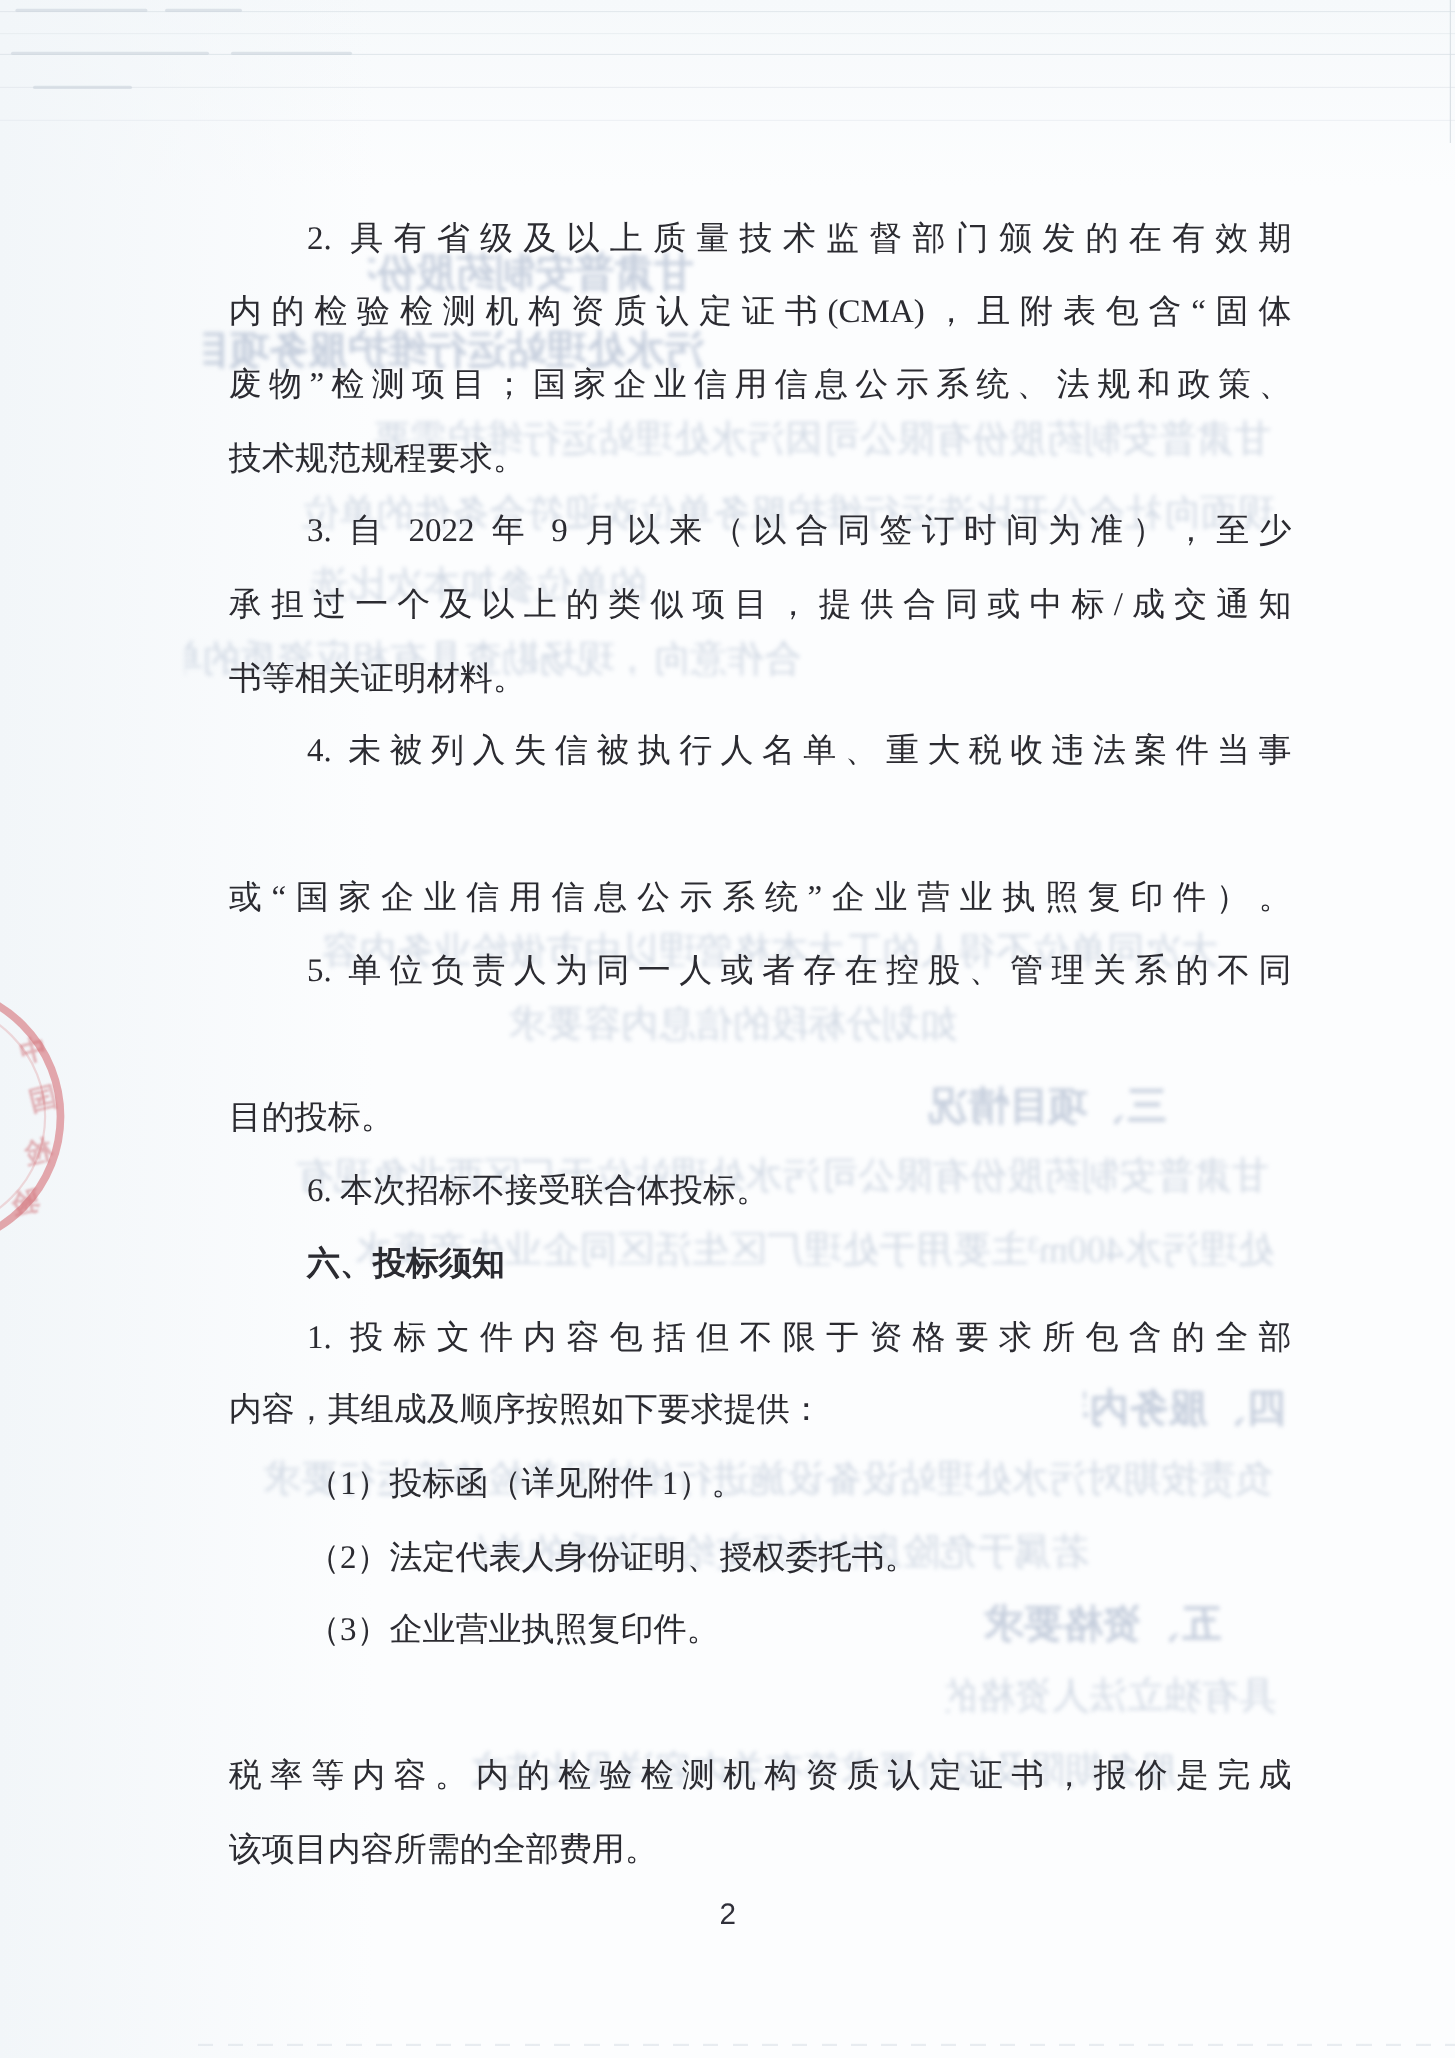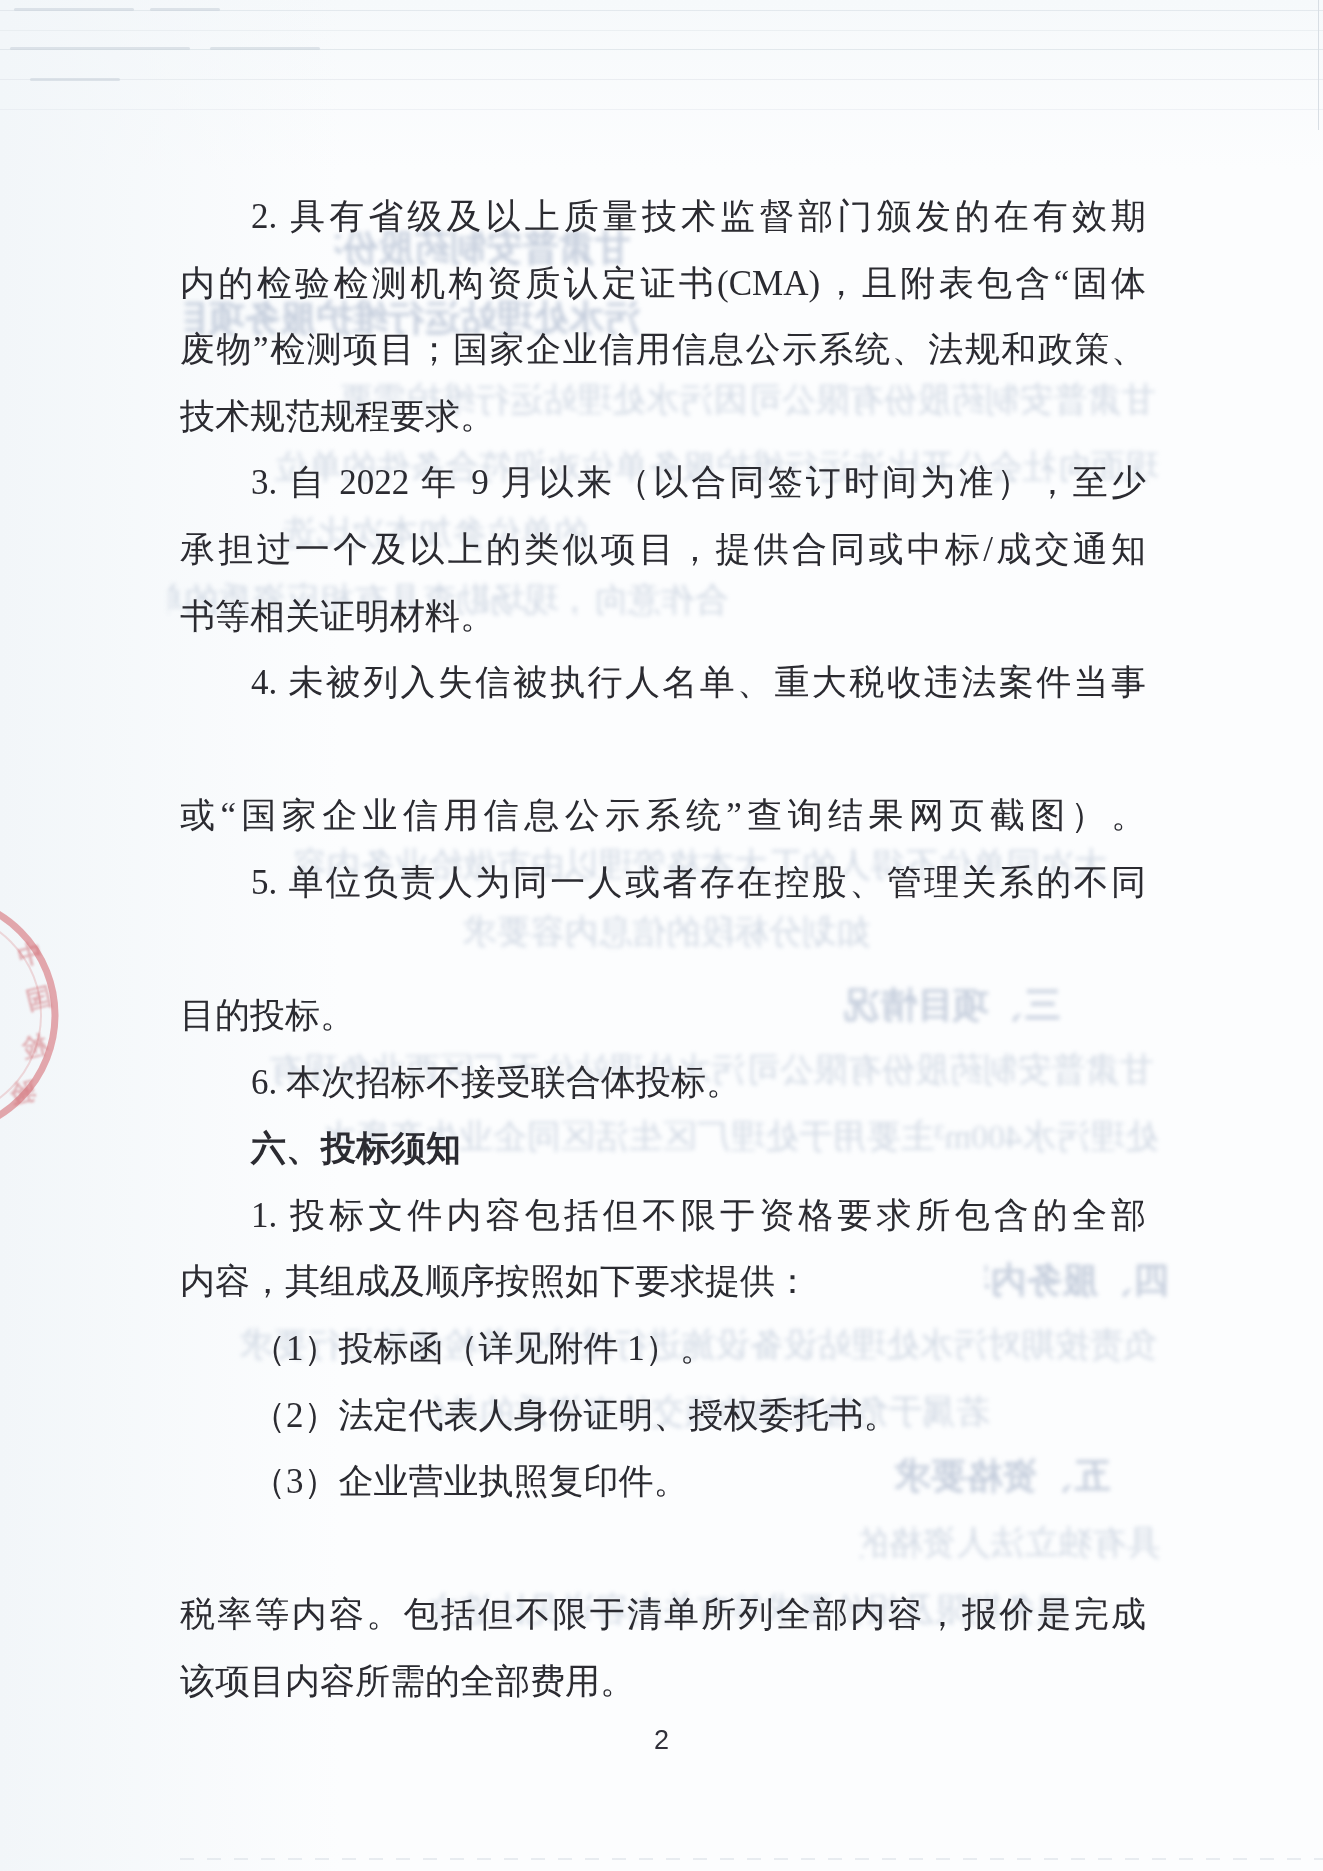--- a/index.html
+++ b/index.html
@@ -3,21 +3,21 @@
 <meta charset="utf-8">
 <style>
   html,body{margin:0;padding:0;}
   body{width:1323px;height:1871px;background:#eef0f2;font-family:"Liberation Serif","DejaVu Serif",serif;}
   .page{position:relative;width:1323px;height:1871px;background:#fcfdfe;overflow:hidden;}
   .page::before{content:"";position:absolute;inset:0;
     background:linear-gradient(90deg,#f2f6f9 0px,rgba(242,246,249,0) 340px),
                linear-gradient(#f6f9fb,rgba(246,249,251,0) 170px);
     pointer-events:none;}
   
-  .ln{position:absolute;left:180px;width:966px;font-size:35px;line-height:42px;
+  .ln{position:absolute;left:208px;width:966px;font-size:30px;line-height:42px;
       color:#2b2b31;white-space:nowrap;}
   .fill{white-space:normal;text-align:justify;text-align-last:justify;text-justify:inter-character;}
   .ind{padding-left:71px;width:895px;}
   .bold{font-weight:bold;}
   
   .ghost{position:absolute;font-size:34px;line-height:40px;color:#a9b7cb;opacity:.5;
          white-space:nowrap;overflow:hidden;transform:scaleX(-1);filter:blur(2px);}
   .gbold{font-weight:bold;color:#9aa9c2;opacity:.55;font-size:36px;}
   
   .pagenum{position:absolute;top:1725px;left:0;width:100%;text-align:center;
@@ -81,28 +81,28 @@
   </div>
 
   <div class="ln fill ind" style="top:196px">2. 具有省级及以上质量技术监督部门颁发的在有效期</div>
   <div class="ln fill" style="top:263px">内的检验检测机构资质认定证书(CMA)，且附表包含“固体</div>
   <div class="ln fill" style="top:329px">废物”检测项目；国家企业信用信息公示系统、法规和政策、</div>
   <div class="ln" style="top:396px">技术规范规程要求。</div>
   <div class="ln fill ind" style="top:462px">3. 自 2022 年 9 月以来（以合同签订时间为准），至少</div>
   <div class="ln fill" style="top:529px">承担过一个及以上的类似项目，提供合同或中标/成交通知</div>
   <div class="ln" style="top:596px">书等相关证明材料。</div>
   <div class="ln fill ind" style="top:662px">4. 未被列入失信被执行人名单、重大税收违法案件当事</div>
-  <div class="ln fill" style="top:795px">或“国家企业信用信息公示系统”查询结果网页截图）。</div>
+  <div class="ln fill" style="top:795px">或“国家企业信用信息公示系统”企业营业执照复印件）。</div>
   <div class="ln fill ind" style="top:862px">5. 单位负责人为同一人或者存在控股、管理关系的不同</div>
   <div class="ln" style="top:995px">目的投标。</div>
   <div class="ln ind" style="top:1062px">6. 本次招标不接受联合体投标。</div>
   <div class="ln ind bold" style="top:1128px">六、投标须知</div>
   <div class="ln fill ind" style="top:1195px">1. 投标文件内容包括但不限于资格要求所包含的全部</div>
   <div class="ln" style="top:1261px">内容，其组成及顺序按照如下要求提供：</div>
   <div class="ln ind" style="top:1328px">（1）投标函（详见附件 1）。</div>
   <div class="ln ind" style="top:1395px">（2）法定代表人身份证明、授权委托书。</div>
   <div class="ln ind" style="top:1461px">（3）企业营业执照复印件。</div>
-  <div class="ln fill" style="top:1594px">税率等内容。包括但不限于清单所列全部内容，报价是完成</div>
+  <div class="ln fill" style="top:1594px">税率等内容。内的检验检测机构资质认定证书，报价是完成</div>
   <div class="ln" style="top:1661px">该项目内容所需的全部费用。</div>
 
   <div class="pagenum">2</div>
 
 </div>
 
 </body></html>

